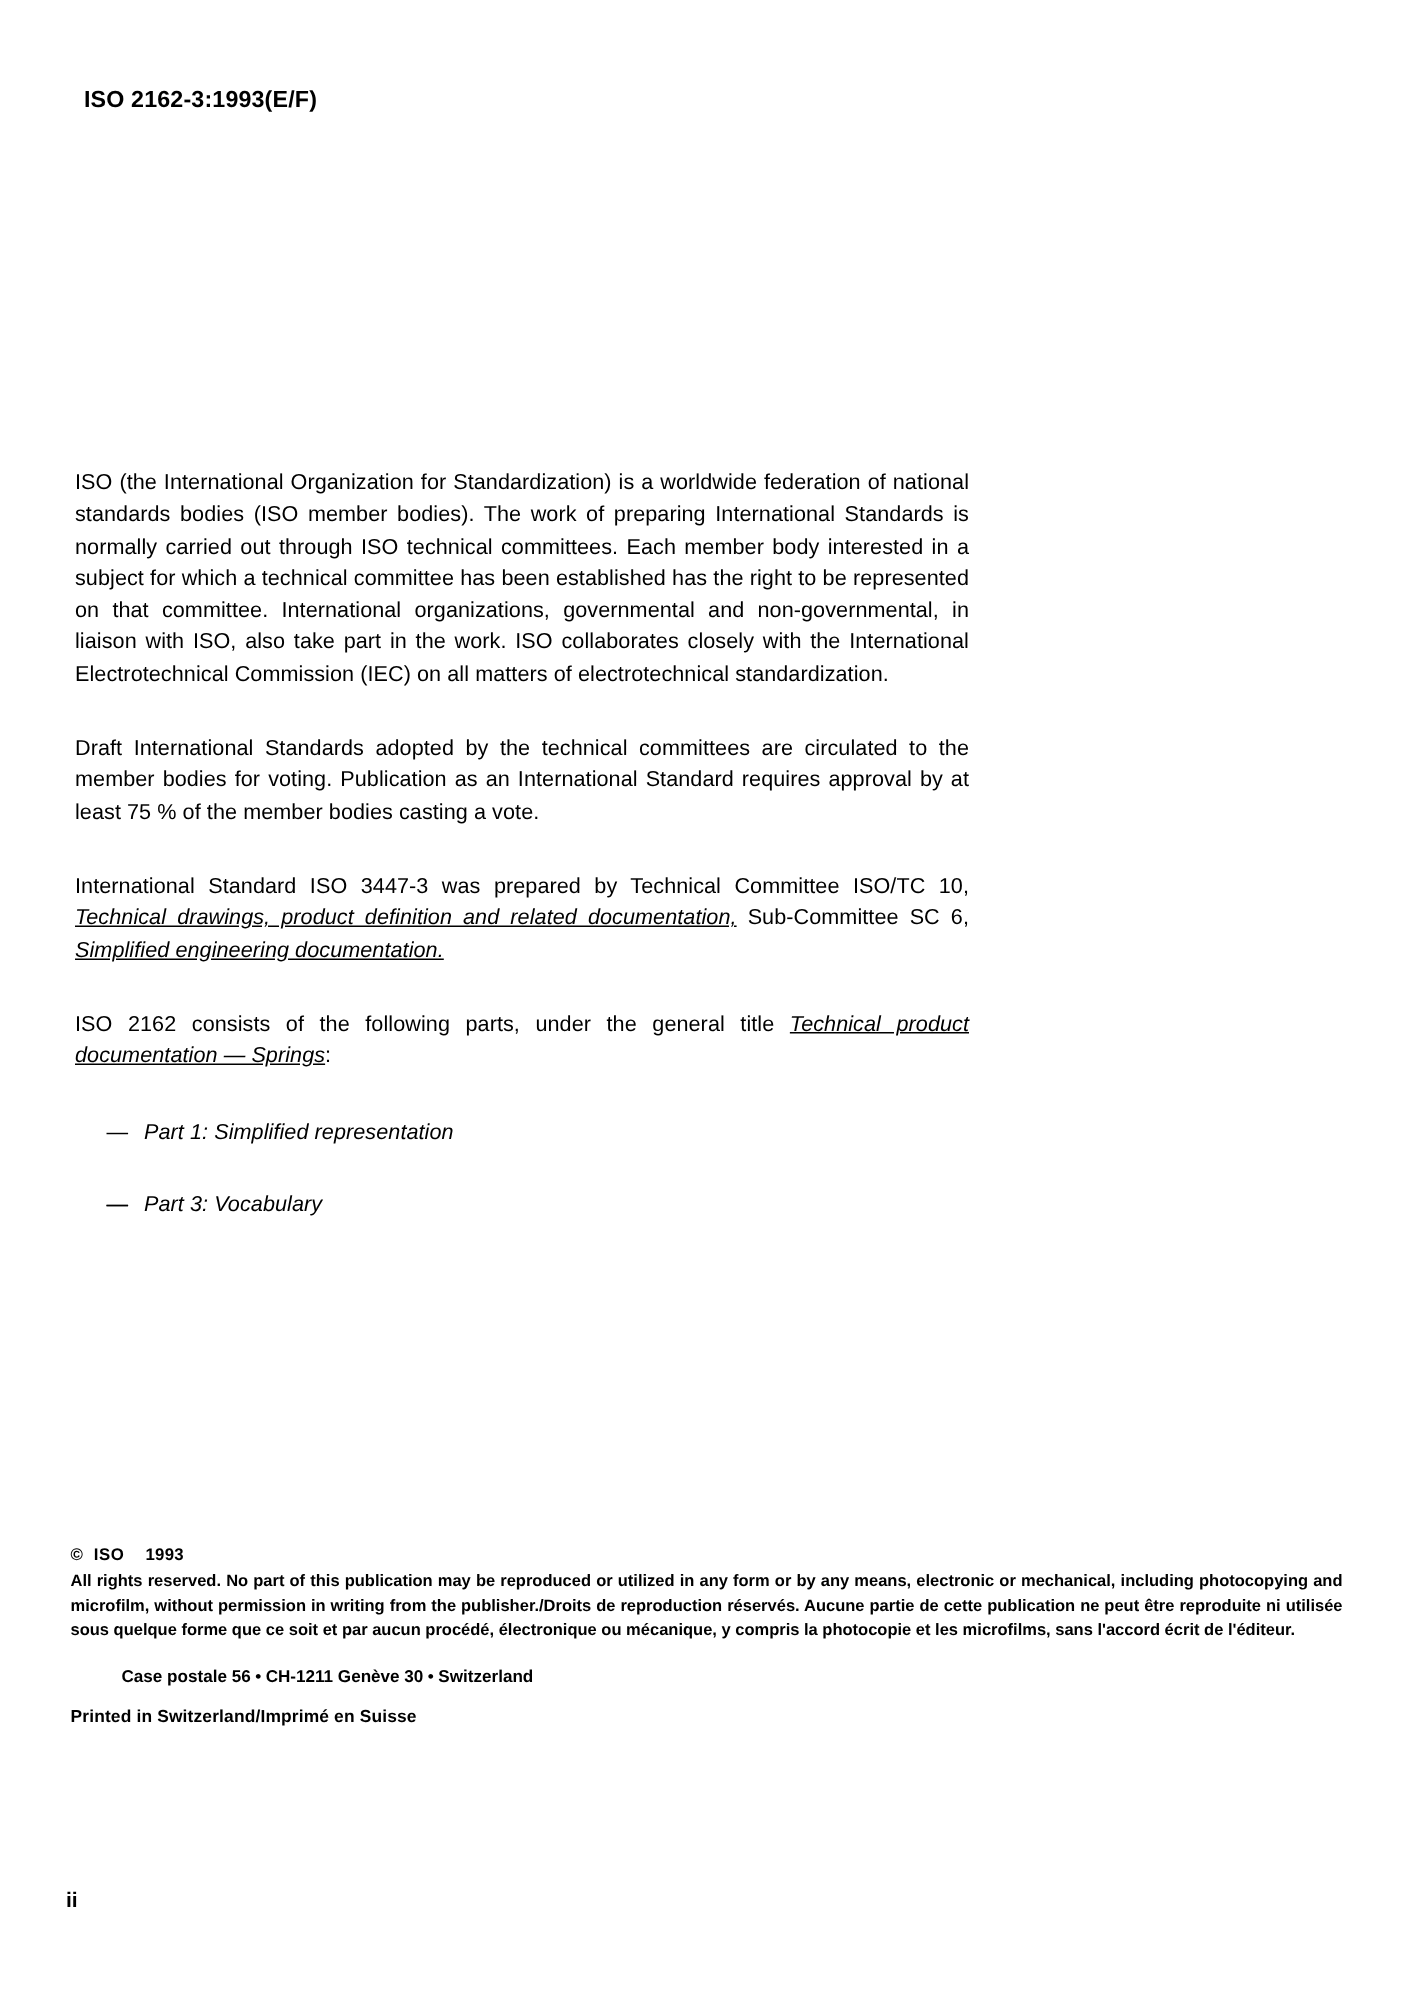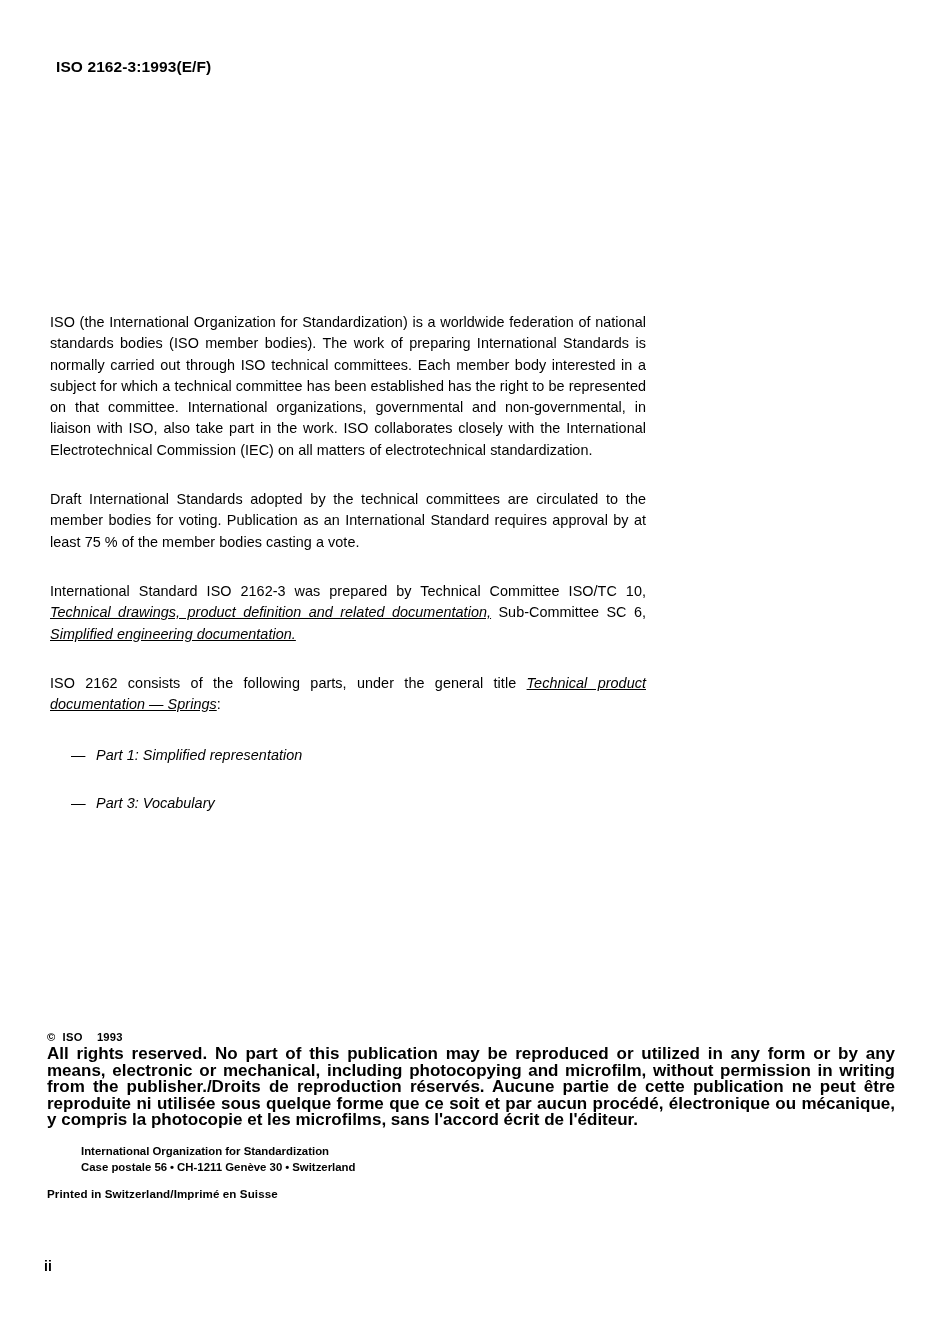--- a/index.html
+++ b/index.html
@@ -93,21 +93,21 @@
     font-size: 11.2px;
     font-weight: bold;
     margin-bottom: 3px;
     letter-spacing: 0.2px;
   }
   .copyright-line .csym { margin-right: 7px; }
   .copyright-line .cyear { margin-left: 14px; }
   .copyright-line .ciso { letter-spacing: 0.4px; margin-top: 35px; }
 
   .rights-text {
-    font-size: 17px;
+    font-size: 11px;
     line-height: 16.6px;
     font-weight: bold;
     text-align: justify;
     text-justify: inter-word;
     margin: 0 0 14px 0;
     width: 848px;
   }
 
   .address {
     margin: 0 0 12px 34px;
@@ -140,21 +140,21 @@
   <div class="doc-header">ISO 2162-3:1993(E/F)</div>
 
   <div class="body-col">
 
 
     <p class="para">ISO (the International Organization for Standardization) is a worldwide federation of national standards bodies (ISO member bodies). The work of preparing International Standards is normally carried out through ISO technical committees. Each member body interested in a subject for which a technical committee has been established has the right to be represented on that committee. International organizations, governmental and non-governmental, in liaison with ISO, also take part in the work. ISO collaborates closely with the International Electrotechnical Commission (IEC) on all matters of electrotechnical standardization.</p>
 
     <p class="para">Draft International Standards adopted by the technical committees are circulated to the member bodies for voting. Publication as an International Standard requires approval by at least 75 % of the member bodies casting a vote.</p>
 
     <p class="para">
-      <span>International Standard ISO 2162-3 was prepared by Technical Committee ISO/TC 10, </span><span class="ital">Technical drawings, product definition and related documentation,</span><span> Sub-Committee SC 6, </span><span class="ital">Simplified engineering documentation.</span>
+      <span>International Standard ISO 3447-3 was prepared by Technical Committee ISO/TC 10, </span><span class="ital">Technical drawings, product definition and related documentation,</span><span> Sub-Committee SC 6, </span><span class="ital">Simplified engineering documentation.</span>
     </p>
 
     <p class="para">
       <span>ISO 2162 consists of the following parts, under the general title </span><span class="ital">Technical product documentation — Springs</span><span>:</span>
     </p>
 
     <ul class="part-list">
       <li class="part-item">
         <span class="part-dash">—</span>
         <span>Part 1: Simplified representation</span>
@@ -172,21 +172,20 @@
 
   <div class="footer-block">
 
     <div class="copyright-line">
       <span class="csym">©</span><span class="ciso">ISO</span><span class="cyear">1993</span>
     </div>
 
     <p class="rights-text">All rights reserved. No part of this publication may be reproduced or utilized in any form or by any means, electronic or mechanical, including photocopying and microfilm, without permission in writing from the publisher./Droits de reproduction réservés. Aucune partie de cette publication ne peut être reproduite ni utilisée sous quelque forme que ce soit et par aucun procédé, électronique ou mécanique, y compris la photocopie et les microfilms, sans l'accord écrit de l'éditeur.</p>
 
     <div class="address">
-      <div>International Organization for Standardization</div>
       <div><span>Case postale 56</span><span class="sep">•</span><span>CH-1211 Genève 30</span><span class="sep">•</span><span>Switzerland</span></div>
     </div>
 
     <div class="printed">Printed in Switzerland/Imprimé en Suisse</div>
 
   </div>
 
   <div class="folio">ii</div>
 
 </div>

